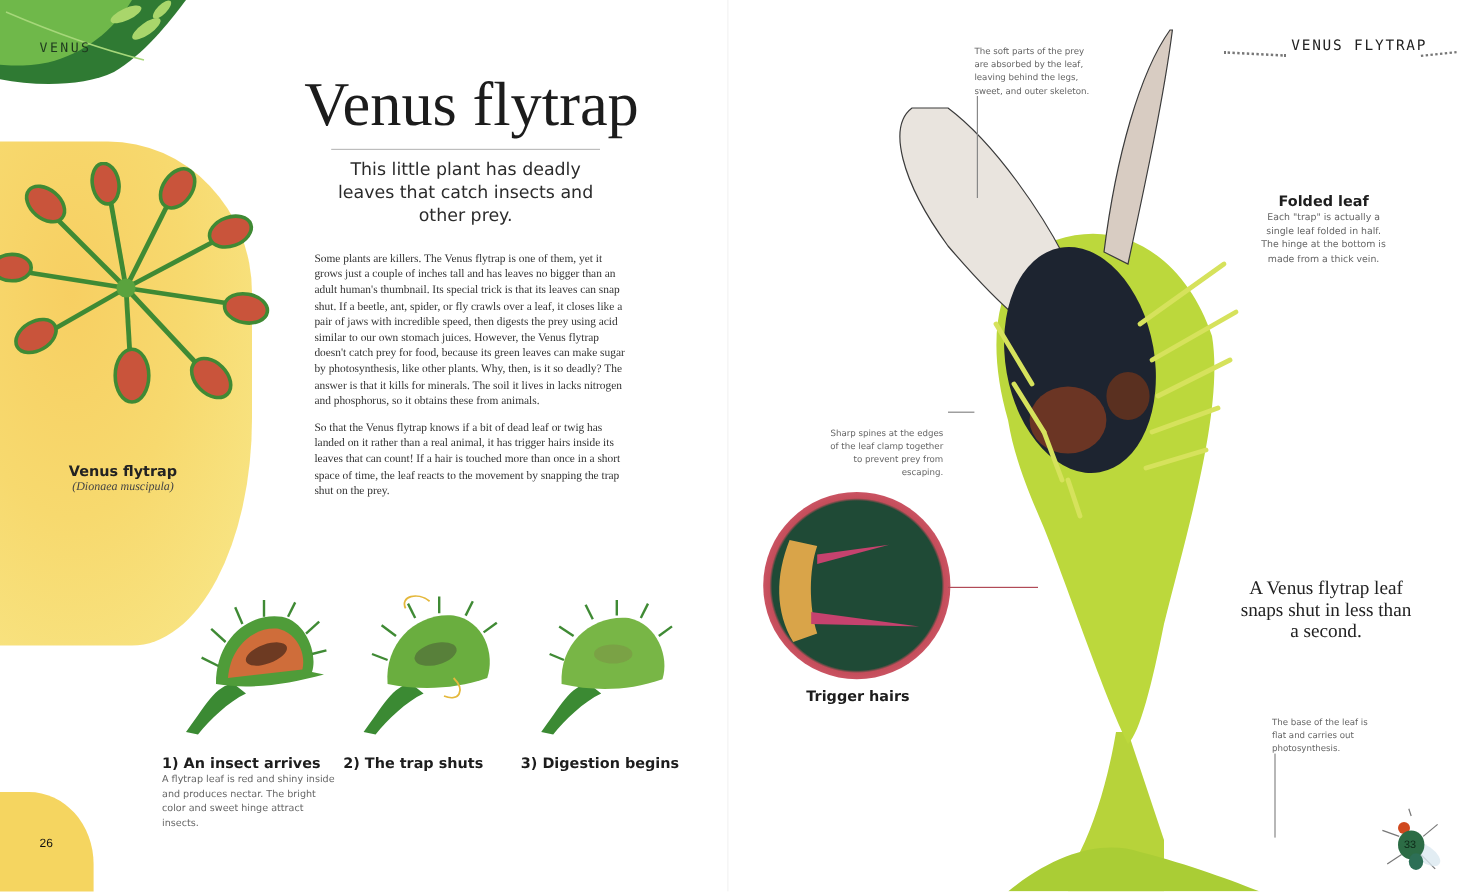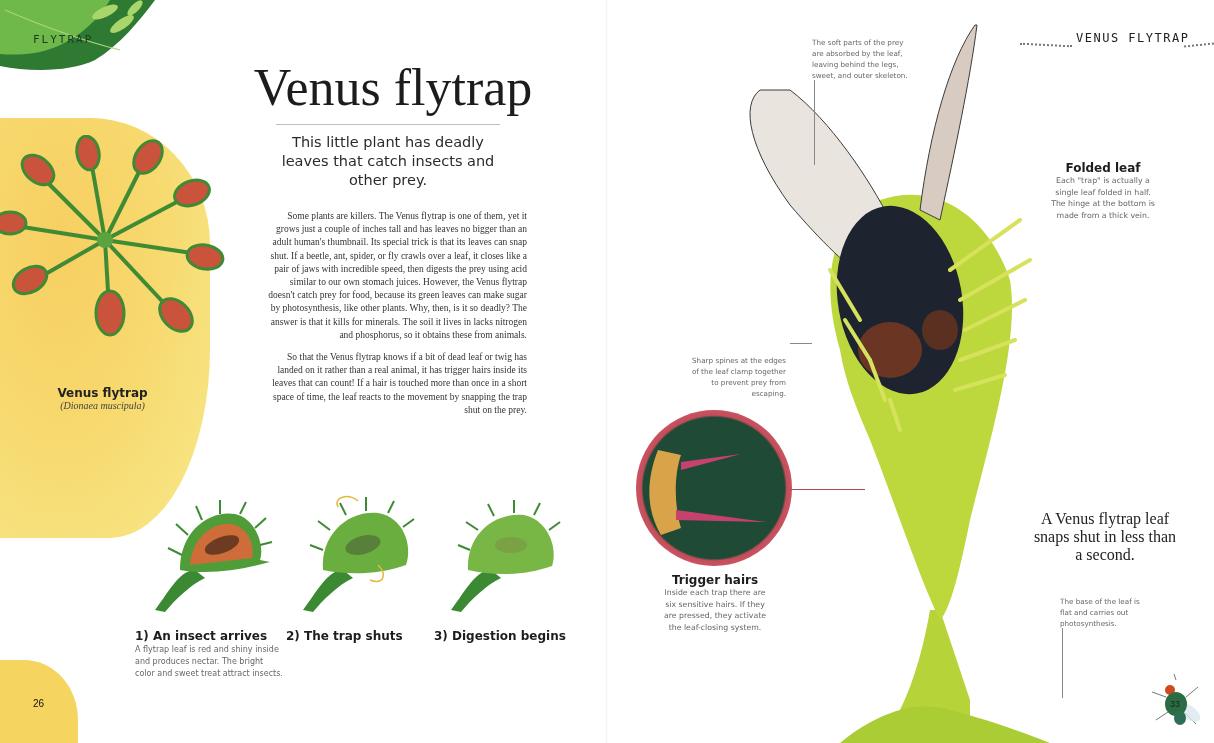--- a/index.html
+++ b/index.html
@@ -6,58 +6,58 @@
   body{width:1214px;height:743px;position:relative;overflow:hidden;background:#ffffff;font-family:"DejaVu Sans",sans-serif;color:#222;}
   .abs{position:absolute;}
   .gutter{position:absolute;left:606px;top:0;width:2px;height:743px;background:linear-gradient(90deg,#f2f2f2,#fff);}
   
   .blob{position:absolute;left:-40px;top:118px;width:250px;height:420px;background:radial-gradient(ellipse at 40% 30%,#f7cf62 0%,#f7d96e 45%,#f8e88a 100%);border-radius:0 48% 40% 0/0 30% 45% 0;}
   .blob2{position:absolute;left:-20px;top:660px;width:98px;height:100px;background:#f5d560;border-radius:0 55% 0 0/0 60% 0 0;}
   .section-tag{position:absolute;left:33px;top:33px;font-size:11px;letter-spacing:2px;color:#1f3a1f;font-family:"DejaVu Sans Mono",monospace;}
   .title{position:absolute;left:248px;top:58px;width:290px;font-size:52px;line-height:60px;color:#1c1c1c;font-family:"Liberation Serif",serif;text-align:center;}
   .rule{position:absolute;left:276px;top:124px;width:224px;height:1px;background:#bdbdbd;}
   .intro{position:absolute;left:268px;top:133px;width:240px;font-size:14.5px;line-height:19px;text-align:center;color:#2b2b2b;}
-  .body-text{position:absolute;left:262px;top:210px;width:265px;font-size:9.5px;line-height:13.2px;text-align:right;color:#333;font-family:"Liberation Serif",serif;}
+  .body-text{position:absolute;left:262px;top:210px;width:265px;font-size:9.5px;line-height:13.2px;text-align:left;color:#333;font-family:"Liberation Serif",serif;}
   .body-text p{margin:0 0 9px 0;}
   .specimen{position:absolute;left:20px;top:386px;width:165px;text-align:center;}
   .specimen .h{font-size:12px;font-weight:bold;color:#222;}
   .specimen .latin{font-family:"Liberation Serif",serif;font-style:italic;font-size:10px;color:#444;}
   .specimen .d{font-size:8px;line-height:12.4px;color:#555;margin-top:1px;}
   .step{position:absolute;top:628px;width:148px;}
   .step .h{font-size:12px;font-weight:bold;color:#1d1d1d;line-height:16px;}
   .step .d{font-size:8px;line-height:12px;color:#666;}
   .pagenum{position:absolute;font-size:10px;font-family:"Liberation Sans",sans-serif;color:#111;}
   
   .running{position:absolute;left:1076px;top:31px;font-family:"DejaVu Sans Mono",monospace;font-size:12px;letter-spacing:1.5px;color:#222;}
   .dotline{position:absolute;border-top:2px dotted #777;}
   .note{position:absolute;font-size:7.2px;line-height:11px;color:#666;}
   .callout{position:absolute;text-align:center;}
   .callout .h{font-size:12px;font-weight:bold;color:#1d1d1d;}
   .callout .d{font-size:7.8px;line-height:11.6px;color:#666;}
-  .big-quote{position:absolute;left:1030px;top:482px;width:150px;text-align:center;font-family:"Liberation Serif",serif;font-size:16px;line-height:18px;color:#222;margin-top:28px;}
+  .big-quote{position:absolute;left:1030px;top:482px;width:150px;text-align:center;font-family:"Liberation Serif",serif;font-size:16px;line-height:18px;color:#222;}
   .leader{position:absolute;background:#888;}
   .photo-leaf{position:absolute;}
   .circle{position:absolute;left:636px;top:410px;width:156px;height:156px;border-radius:50%;background:radial-gradient(circle at 50% 50%,#1f4a36 0%,#1f4a36 64%,#c44d5a 66%,#d0596a 75%,#e7a2ab 82%,rgba(255,255,255,0) 85%);}
 </style>
 </head>
 <body>
 
 <div>
 
   <svg class="abs" style="left:0;top:0" width="160" height="75">
     <path d="M0 0 H155 C140 20 120 45 95 60 C70 72 30 72 0 66 Z" fill="#2f7a33"></path>
     <path d="M0 0 H110 C95 25 70 45 40 52 C25 55 10 55 0 54 Z" fill="#6fb84a"></path>
     <path d="M5 10 C40 25 80 40 120 50" stroke="#a6d77a" stroke-width="1.2" fill="none"></path>
     <g fill="#a9d66b">
       <ellipse cx="105" cy="12" rx="14" ry="5" transform="rotate(-25 105 12)"></ellipse>
       <ellipse cx="122" cy="24" rx="14" ry="5" transform="rotate(-35 122 24)"></ellipse>
       <ellipse cx="135" cy="8" rx="10" ry="4" transform="rotate(-45 135 8)"></ellipse>
     </g>
   </svg>
-  <div class="section-tag">FLYTRAP</div>
+  <div class="section-tag">VENUS</div>
 
   <div class="blob"></div>
   <svg class="abs" style="left:0;top:135px" width="230" height="220">
     <g stroke="#3f8a34" stroke-width="4" fill="none">
       <line x1="105" y1="105" x2="40" y2="40"></line>
         <line x1="105" y1="105" x2="90" y2="20"></line>
       <line x1="105" y1="105" x2="145" y2="25"></line>
         <line x1="105" y1="105" x2="190" y2="60"></line>
       <line x1="105" y1="105" x2="205" y2="120"></line>
         <line x1="105" y1="105" x2="175" y2="180"></line>
@@ -132,21 +132,21 @@
         <line x1="32" y1="30" x2="20" y2="22"></line>
         <line x1="48" y1="16" x2="42" y2="4"></line>
       <line x1="68" y1="13" x2="68" y2="0"></line>
         <line x1="88" y1="15" x2="94" y2="3"></line>
         <line x1="103" y1="30" x2="114" y2="22"></line>
     </g>
   </svg>
 
   <div class="step" style="left:135px">
     <div class="h">1) An insect arrives</div>
-    <div class="d">A flytrap leaf is red and shiny inside and produces nectar. The bright color and sweet treat attract insects.</div>
+    <div class="d">A flytrap leaf is red and shiny inside and produces nectar. The bright color and sweet hinge attract insects.</div>
   </div>
   <div class="step" style="left:286px">
     <div class="h">2) The trap shuts</div>
   </div>
   <div class="step" style="left:434px">
     <div class="h">3) Digestion begins</div>
   </div>
 
   <div class="blob2"></div>
   <div class="pagenum" style="left:33px;top:698px">26</div>
@@ -203,21 +203,20 @@
   <div class="note" style="left:1060px;top:596px;width:80px">The base of the leaf is flat and carries out photosynthesis.</div>
   <div class="leader" style="left:1062px;top:628px;width:1px;height:70px"></div>
 
   <div class="callout" style="left:1048px;top:161px;width:110px">
     <div class="h">Folded leaf</div>
     <div class="d">Each "trap" is actually a single leaf folded in half. The hinge at the bottom is made from a thick vein.</div>
   </div>
 
   <div class="callout" style="left:660px;top:573px;width:110px">
     <div class="h">Trigger hairs</div>
-    <div class="d">Inside each trap there are six sensitive hairs. If they are pressed, they activate the leaf-closing system.</div>
   </div>
 
   <div class="big-quote">A Venus flytrap leaf snaps shut in less than a second.</div>
 
   <svg class="abs" style="left:1146px;top:672px" width="60" height="60">
     <g stroke="#777" stroke-width="1">
         <line x1="20" y1="25" x2="6" y2="20"></line>
         <line x1="40" y1="25" x2="52" y2="15"></line>
         <line x1="22" y1="40" x2="10" y2="48"></line>
         <line x1="38" y1="40" x2="50" y2="52"></line>

